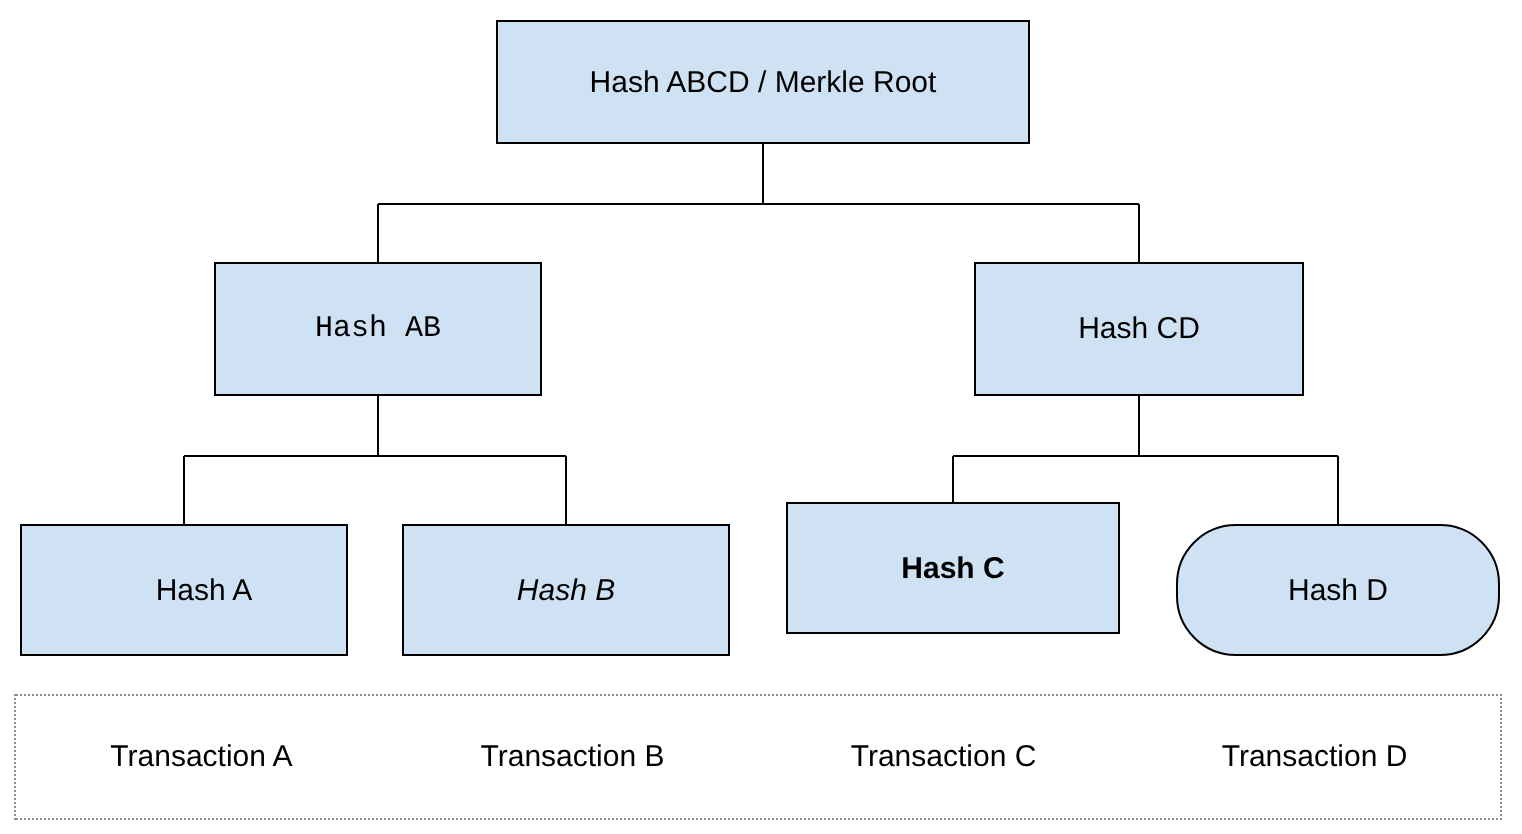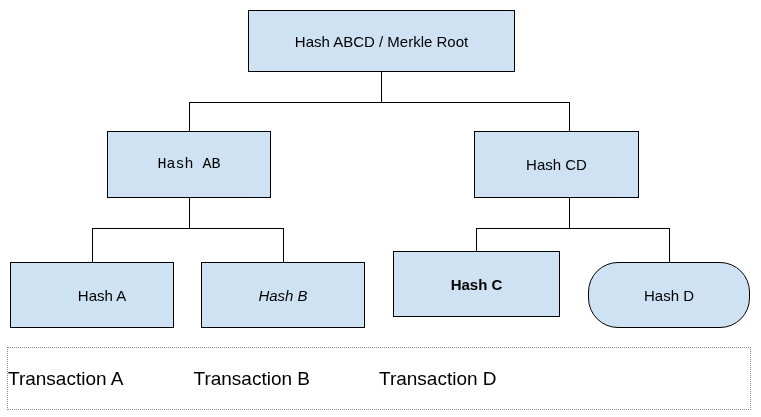--- a/index.html
+++ b/index.html
@@ -34,37 +34,38 @@
     border: 1px solid var(--node-border);
     display: flex;
     align-items: center;
     justify-content: center;
     font-size: 15px;
     color: var(--text);
     white-space: nowrap;
   }
   .node-root    { left: 248px; top: 10px;  width: 267px; height: 62px; }
   .node-hash-ab { left: 107px; top: 131px; width: 164px; height: 67px; font-family: Liberation Mono, monospace; }
-  .node-hash-cd { left: 474px; top: 131px; width: 165px; height: 67px; }
+  .node-hash-cd { left: 487px; top: 131px; width: 165px; height: 67px; }
   .node-hash-a  { left: 10px;  top: 262px; width: 164px; height: 66px; padding-left: 20px; }
   .node-hash-b  { left: 201px; top: 262px; width: 164px; height: 66px; font-style: italic; }
   .node-hash-c  { left: 393px; top: 251px; width: 167px; height: 66px; font-weight: bold; }
   .node-hash-d  { left: 588px; top: 262px; width: 162px; height: 66px; border-radius: 30px; }
   .tx-strip {
     position: absolute;
     left: 7px; top: 347px;
     width: 744px; height: 63px;
     background: var(--background);
     border: 1.5px dotted var(--transaction-border);
     display: grid;
     grid-template-columns: repeat(4, 1fr);
     align-items: center;
   }
   .tx-label {
-    font-size: 19px;
+    text-align: center;
+    font-size: 15px;
     color: var(--text);
     white-space: nowrap;
   }
 </style>
 </head>
 <body>
 
 <div class="canvas">
 
   <svg class="connectors" viewBox="0 0 761 417" xmlns="http://www.w3.org/2000/svg">
@@ -86,16 +87,17 @@
 
   <div class="node node-hash-b">Hash B</div>
 
   <div class="node node-hash-c">Hash C</div>
 
   <div class="node node-hash-d">Hash D</div>
 
   <div class="tx-strip">
     <div class="tx-label">Transaction A</div>
     <div class="tx-label">Transaction B</div>
+    <div class="tx-label">Transaction C</div>
     <div class="tx-label">Transaction D</div>
   </div>
 
 </div>
 
 </body></html>

